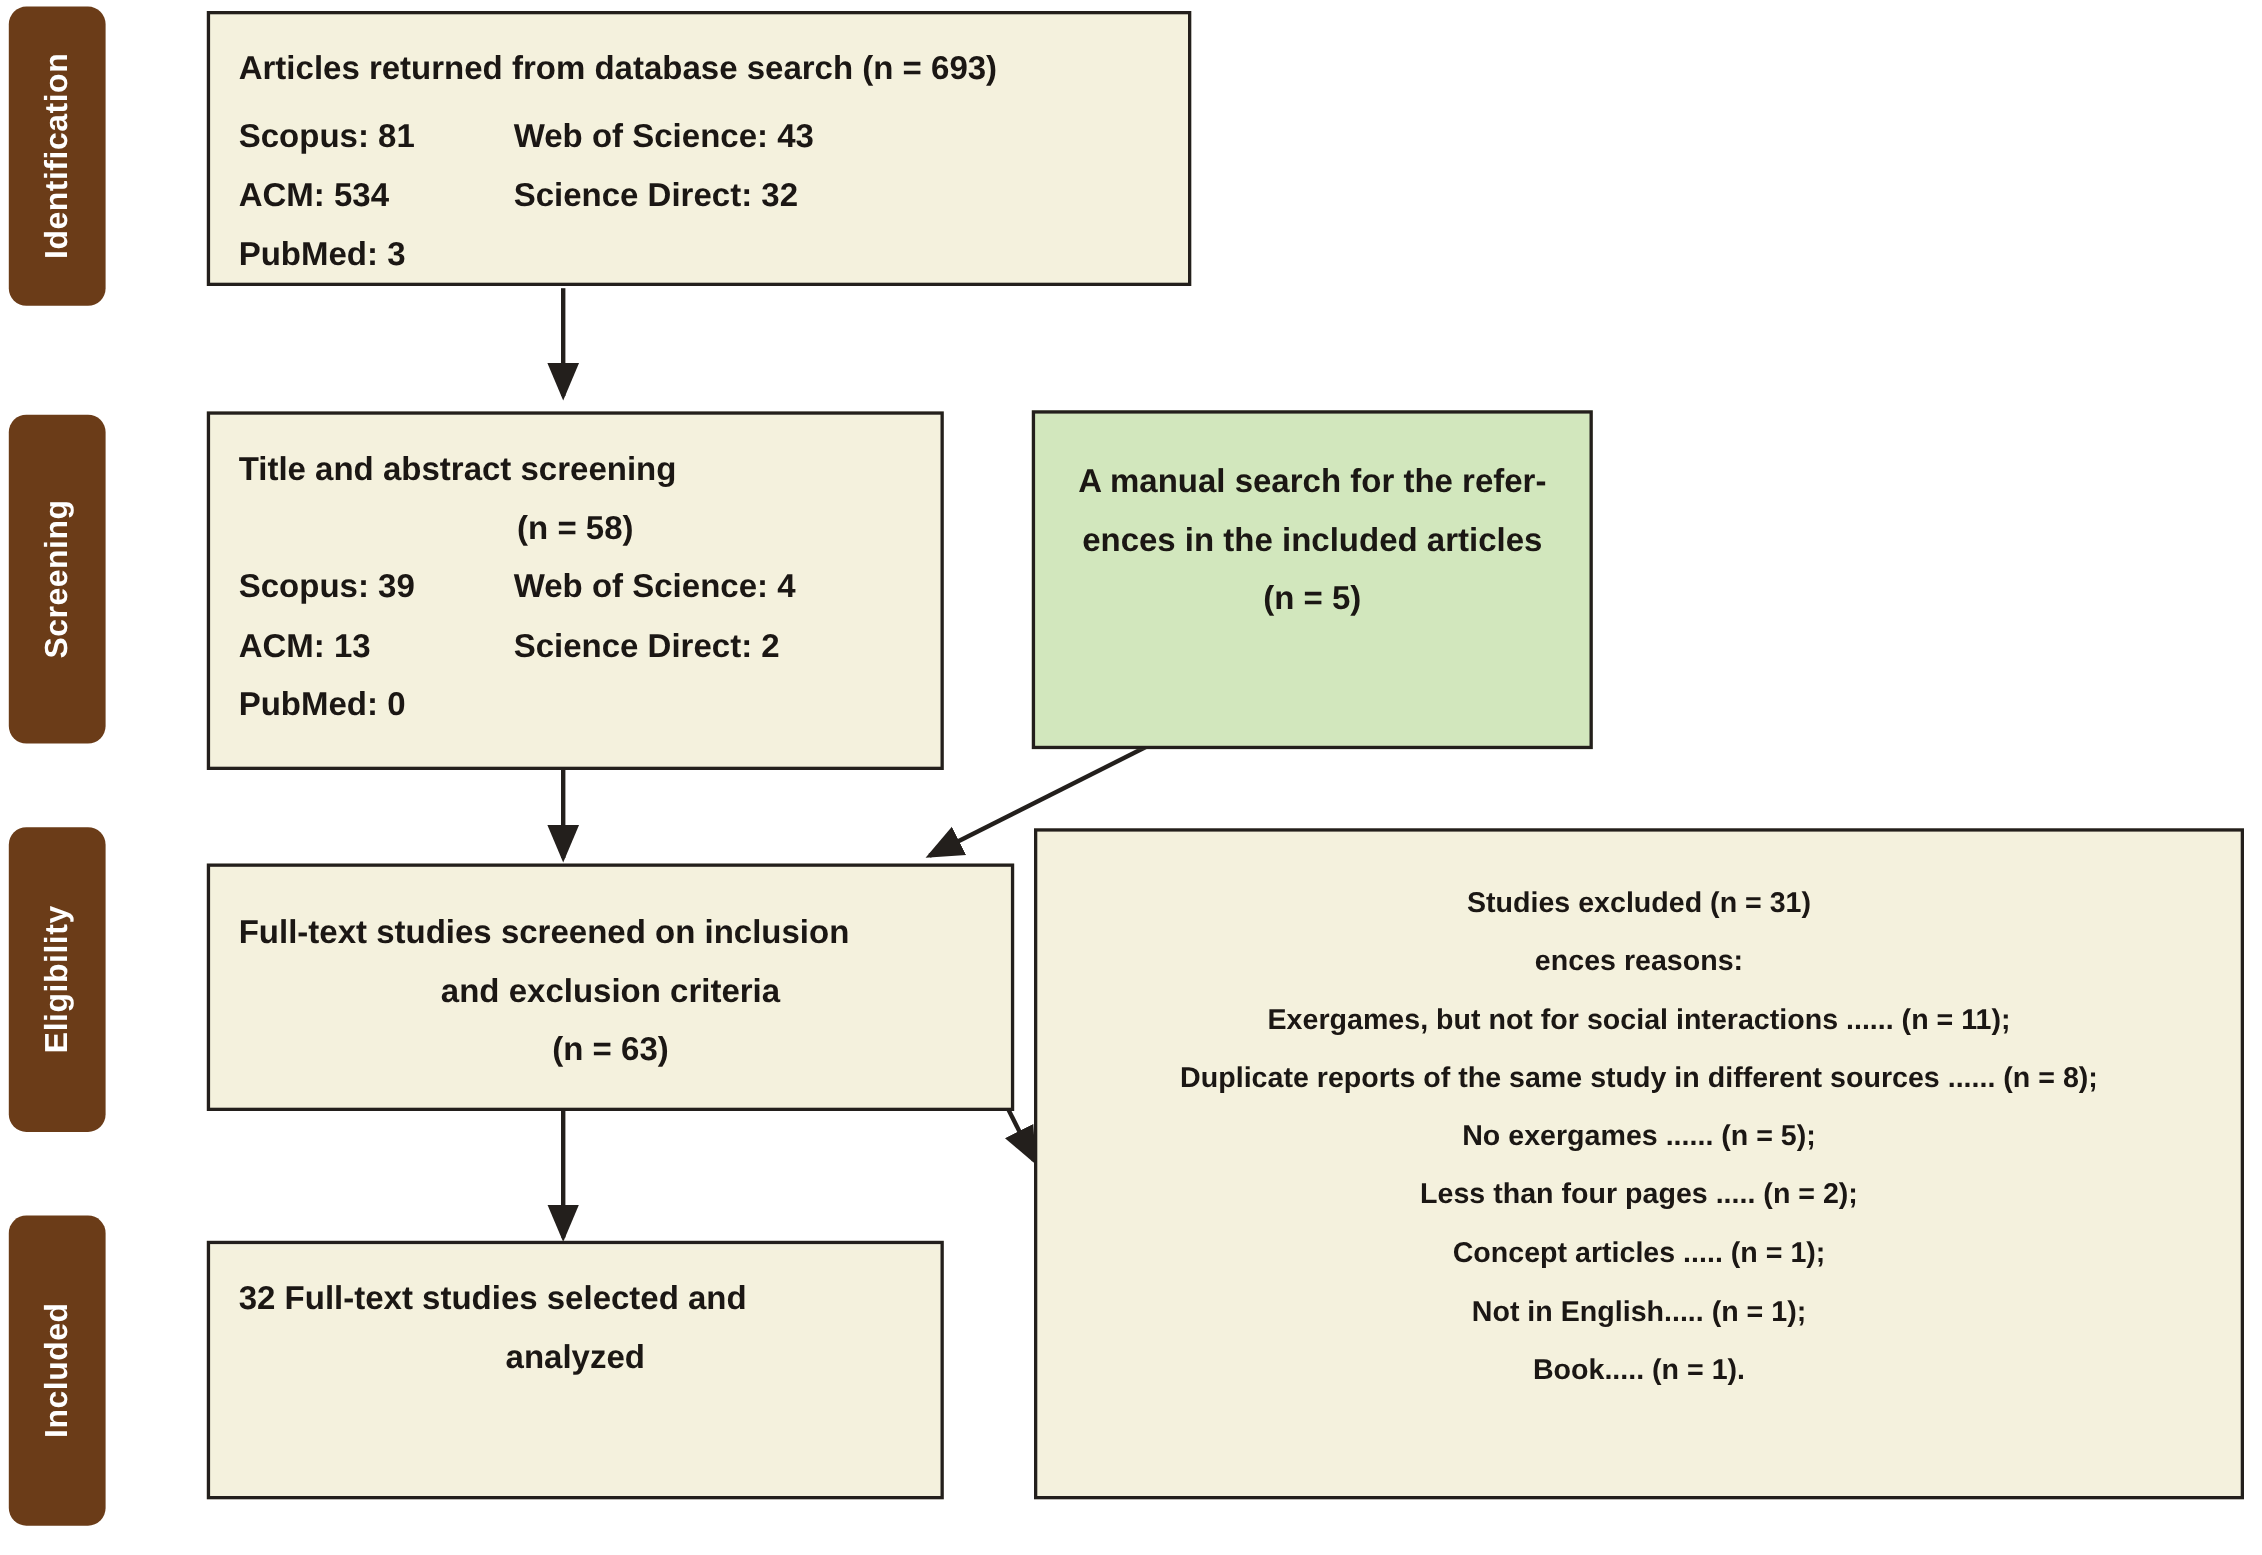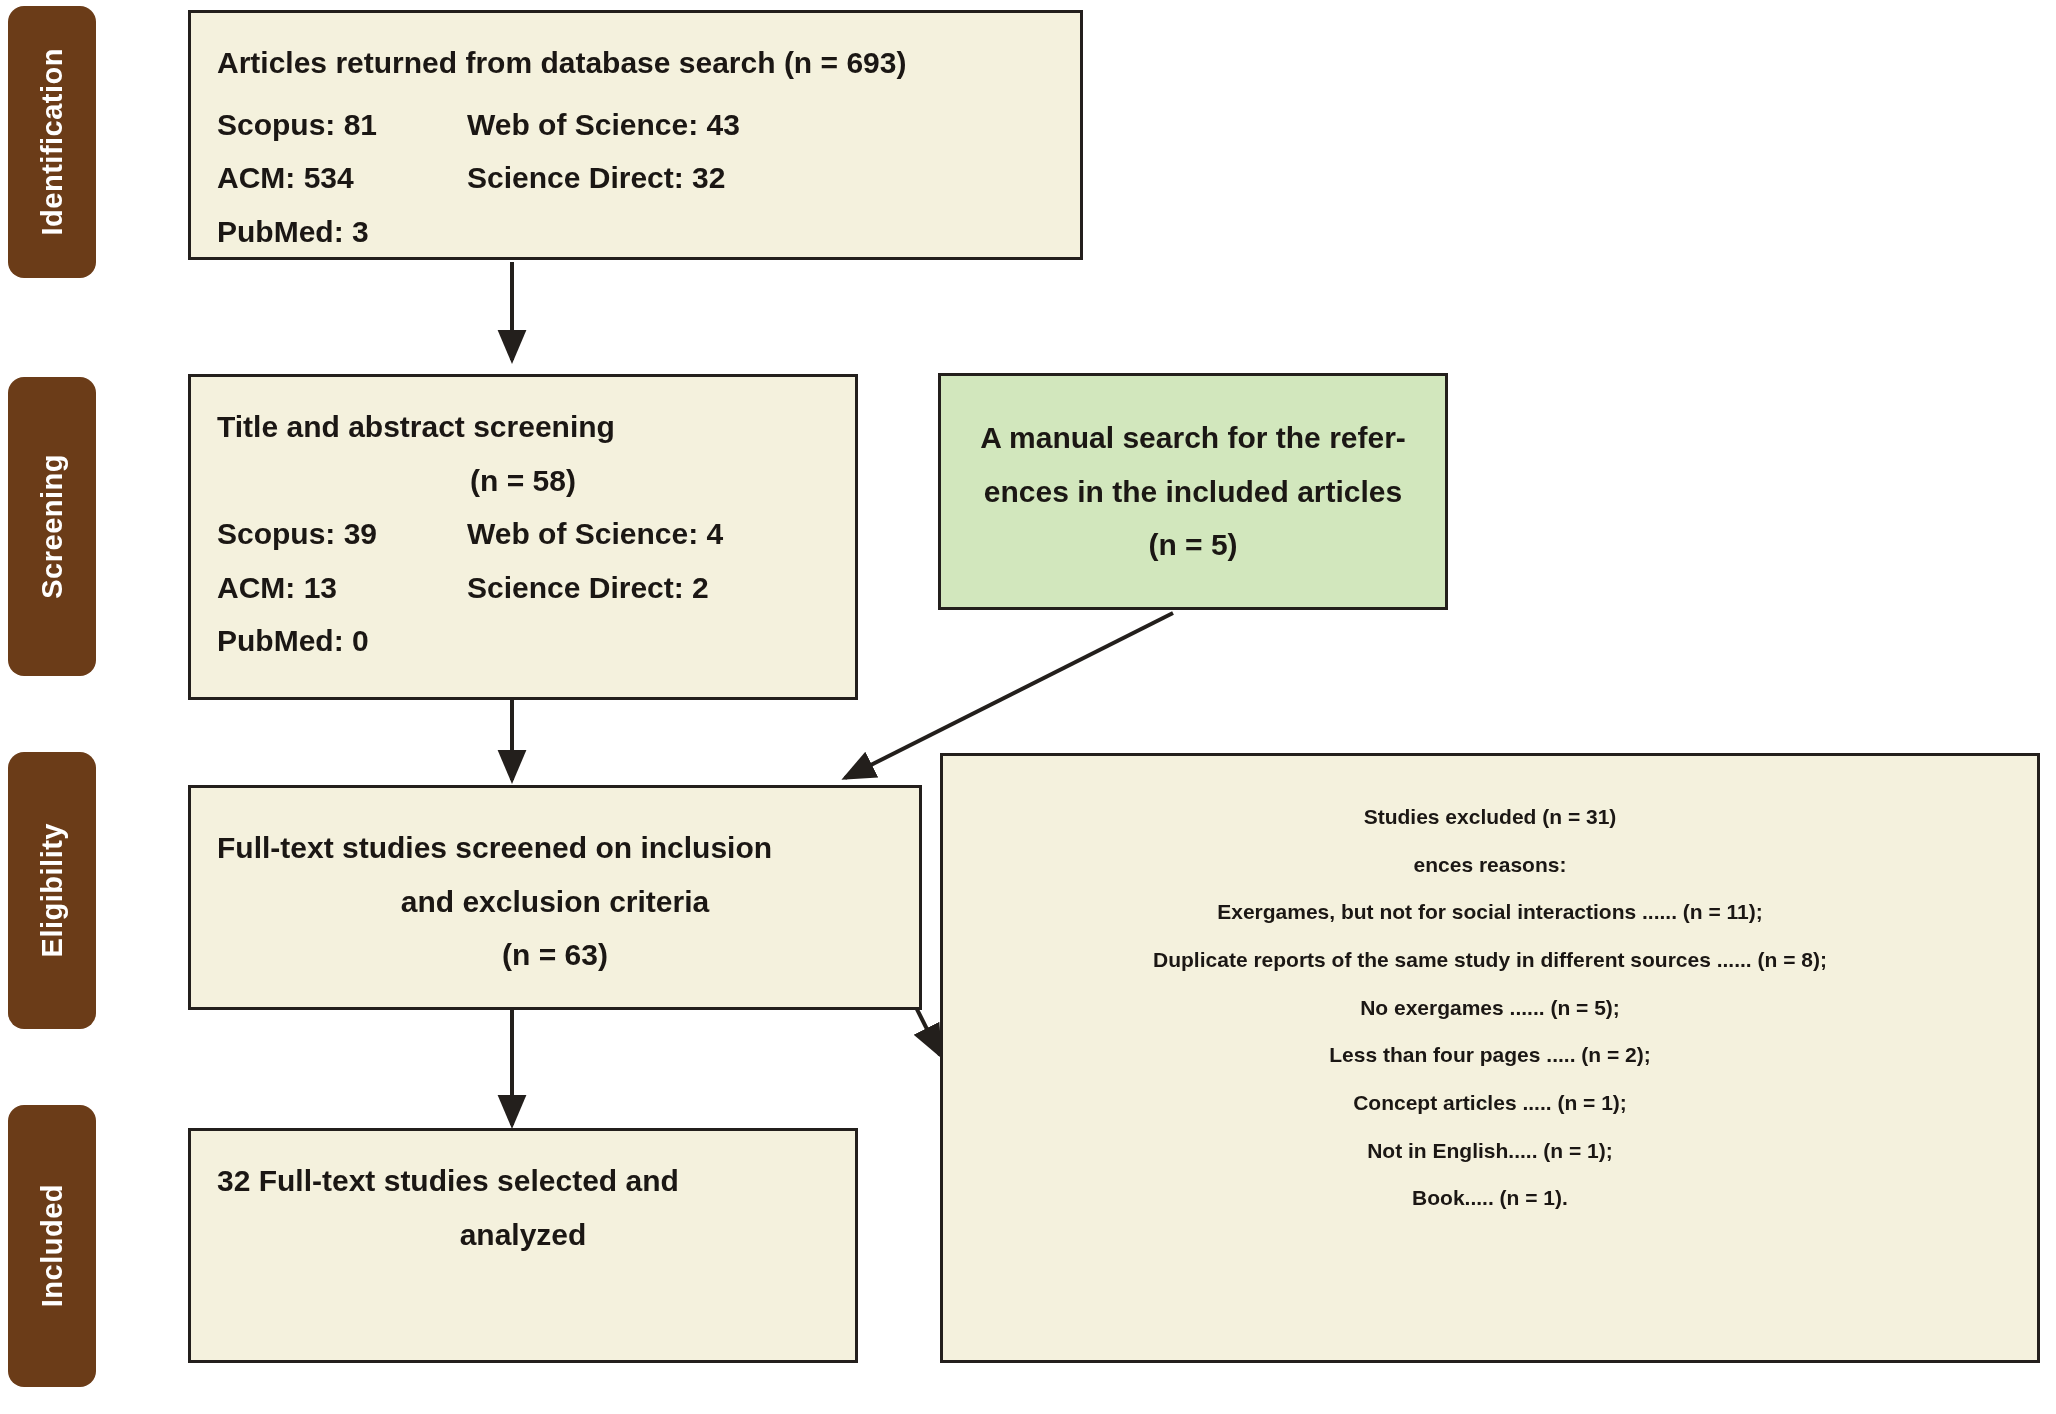--- a/index.html
+++ b/index.html
@@ -72,21 +72,21 @@
     white-space: nowrap;
   }
   .db-col-a { width: 250px; flex: 0 0 250px; }
   .db-col-b { flex: 1 1 auto; }
 
   .spacer-sm { height: 22px; }
   .spacer-md { height: 30px; }
 
   
   .excl-line {
-    font-size: 21px;
+    font-size: 26px;
     line-height: 1.08;
     text-align: center;
     white-space: nowrap;
     margin-bottom: 25px;
   }
   .excl-line:last-child { margin-bottom: 0; }
 
   
   #arrows {
     position: absolute;
@@ -173,21 +173,21 @@
         <span class="db-col-b">Science Direct: 2</span>
       </div>
       <div class="spacer-sm"></div>
       <div class="db-row">
         <span class="db-col-a">PubMed:  0</span>
         <span class="db-col-b"></span>
       </div>
     </div>
   </div>
 
-  <div class="flow-box green" style="left:938px; top:373px; width:510px; height:237px;">
+  <div class="flow-box green" style="left:938px; top:373px; width:510px; height:308px;">
     <div class="box-inner" style="padding-top:30px;">
       <div class="line centered">A manual search for the refer-</div>
       <div class="spacer-sm"></div>
       <div class="line centered">ences in the included articles</div>
       <div class="spacer-sm"></div>
       <div class="line centered">(n = 5)</div>
     </div>
   </div>
 
   <div class="flow-box" style="left:188px; top:785px; width:734px; height:225px;">

